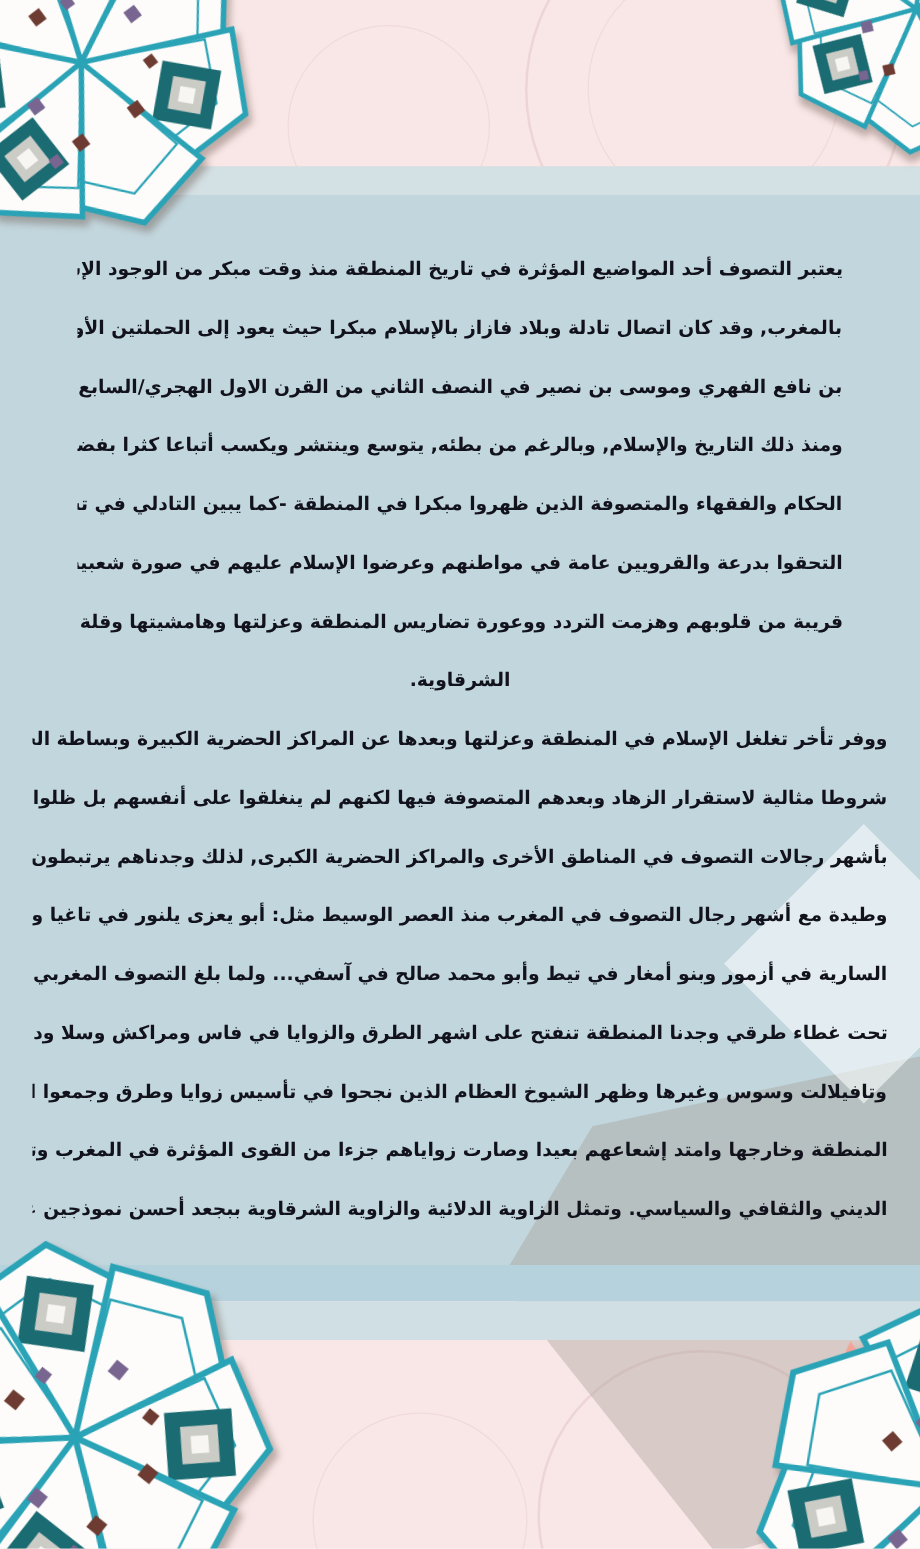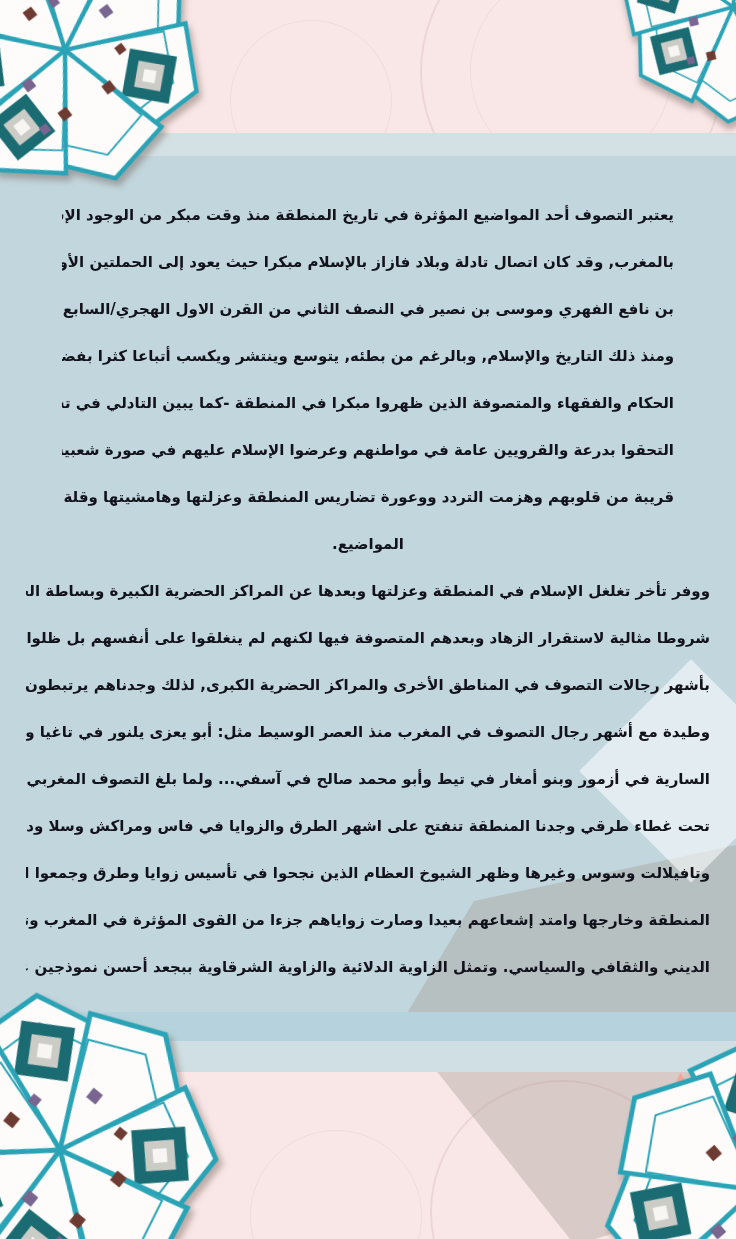--- a/index.html
+++ b/index.html
@@ -75,21 +75,21 @@
 
   <div class="text-block">
     <div class="para1">
       <div class="line">يعتبر التصوف أحد المواضيع المؤثرة في تاريخ المنطقة منذ وقت مبكر من الوجود الإسلامي</div>
       <div class="line">بالمغرب, وقد كان اتصال تادلة وبلاد فازاز بالإسلام مبكرا حيث يعود إلى الحملتين الأوليين لعقبة</div>
       <div class="line">بن نافع الفهري وموسى بن نصير في النصف الثاني من القرن الاول الهجري/السابع الميلادي,</div>
       <div class="line">ومنذ ذلك التاريخ والإسلام, وبالرغم من بطئه, يتوسع وينتشر ويكسب أتباعا كثرا بفضل مساهمة</div>
       <div class="line">الحكام والفقهاء والمتصوفة الذين ظهروا مبكرا في المنطقة -كما يبين التادلي في تشوفه- كزهاد</div>
       <div class="line">التحقوا بدرعة والقرويين عامة في مواطنهم وعرضوا الإسلام عليهم في صورة شعبية بسيطة</div>
       <div class="line">قريبة من قلوبهم وهزمت التردد ووعورة تضاريس المنطقة وعزلتها وهامشيتها وقلة ساكنتها</div>
-      <div class="line center">المواضيع.</div>
+      <div class="line center">الشرقاوية.</div>
     </div>
     <div class="para2">
       <div class="line">ووفر تأخر تغلغل الإسلام في المنطقة وعزلتها وبعدها عن المراكز الحضرية الكبيرة وبساطة الحياة بها</div>
       <div class="line">شروطا مثالية لاستقرار الزهاد وبعدهم المتصوفة فيها لكنهم لم ينغلقوا على أنفسهم بل ظلوا مرتبطين</div>
       <div class="line">بأشهر رجالات التصوف في المناطق الأخرى والمراكز الحضرية الكبرى, لذلك وجدناهم يرتبطون بعلاقات</div>
       <div class="line">وطيدة مع أشهر رجال التصوف في المغرب منذ العصر الوسيط مثل: أبو يعزى يلنور في تاغيا وشعيب</div>
       <div class="line">السارية في أزمور وبنو أمغار في تيط وأبو محمد صالح في آسفي... ولما بلغ التصوف المغربي الأوج</div>
       <div class="line">تحت غطاء طرقي وجدنا المنطقة تنفتح على اشهر الطرق والزوايا في فاس ومراكش وسلا ودرعة</div>
       <div class="line">وتافيلالت وسوس وغيرها وظهر الشيوخ العظام الذين نجحوا في تأسيس زوايا وطرق وجمعوا الأتباع من</div>
       <div class="line">المنطقة وخارجها وامتد إشعاعهم بعيدا وصارت زواياهم جزءا من القوى المؤثرة في المغرب وتطوره</div>

